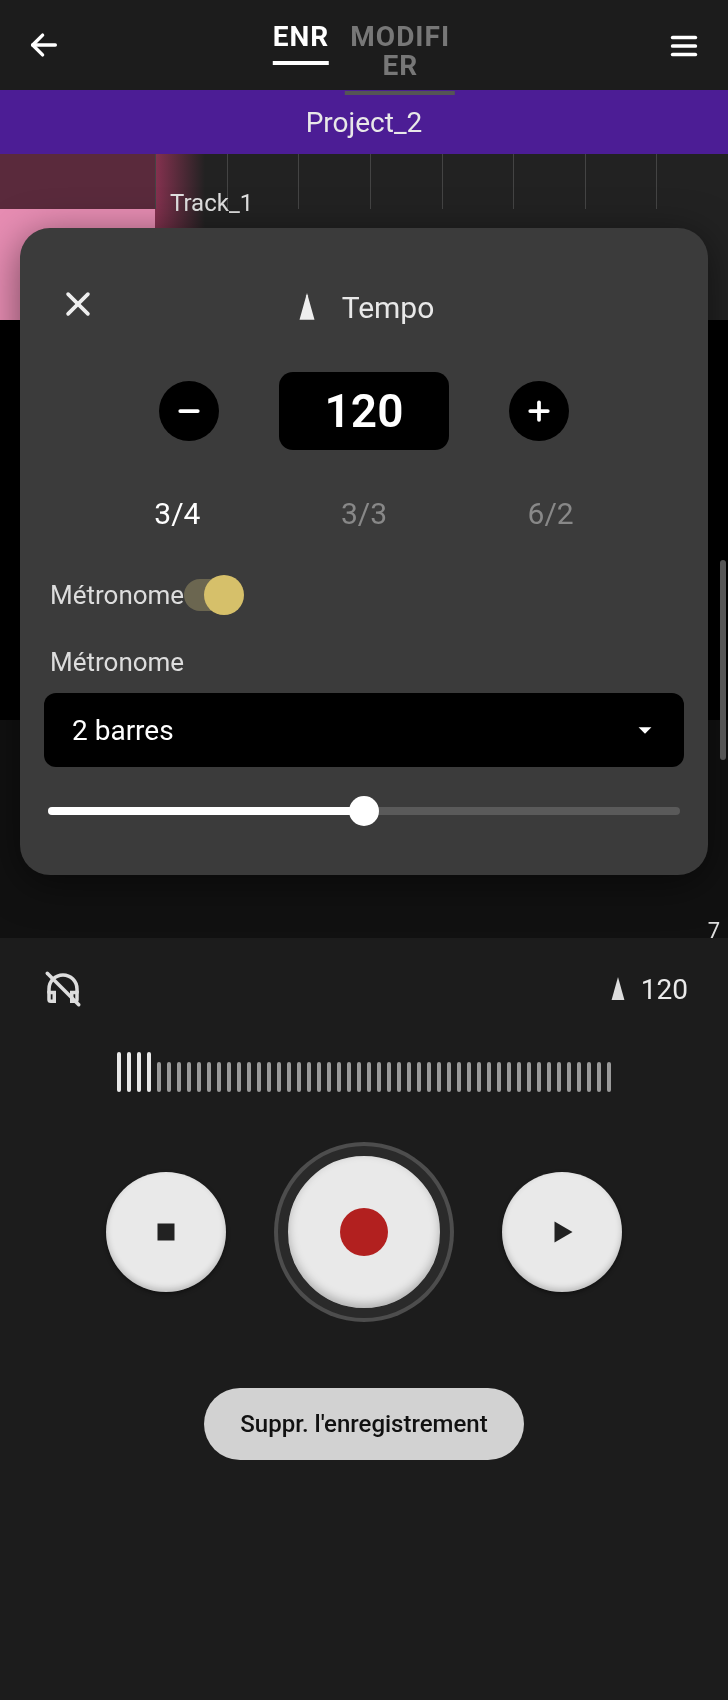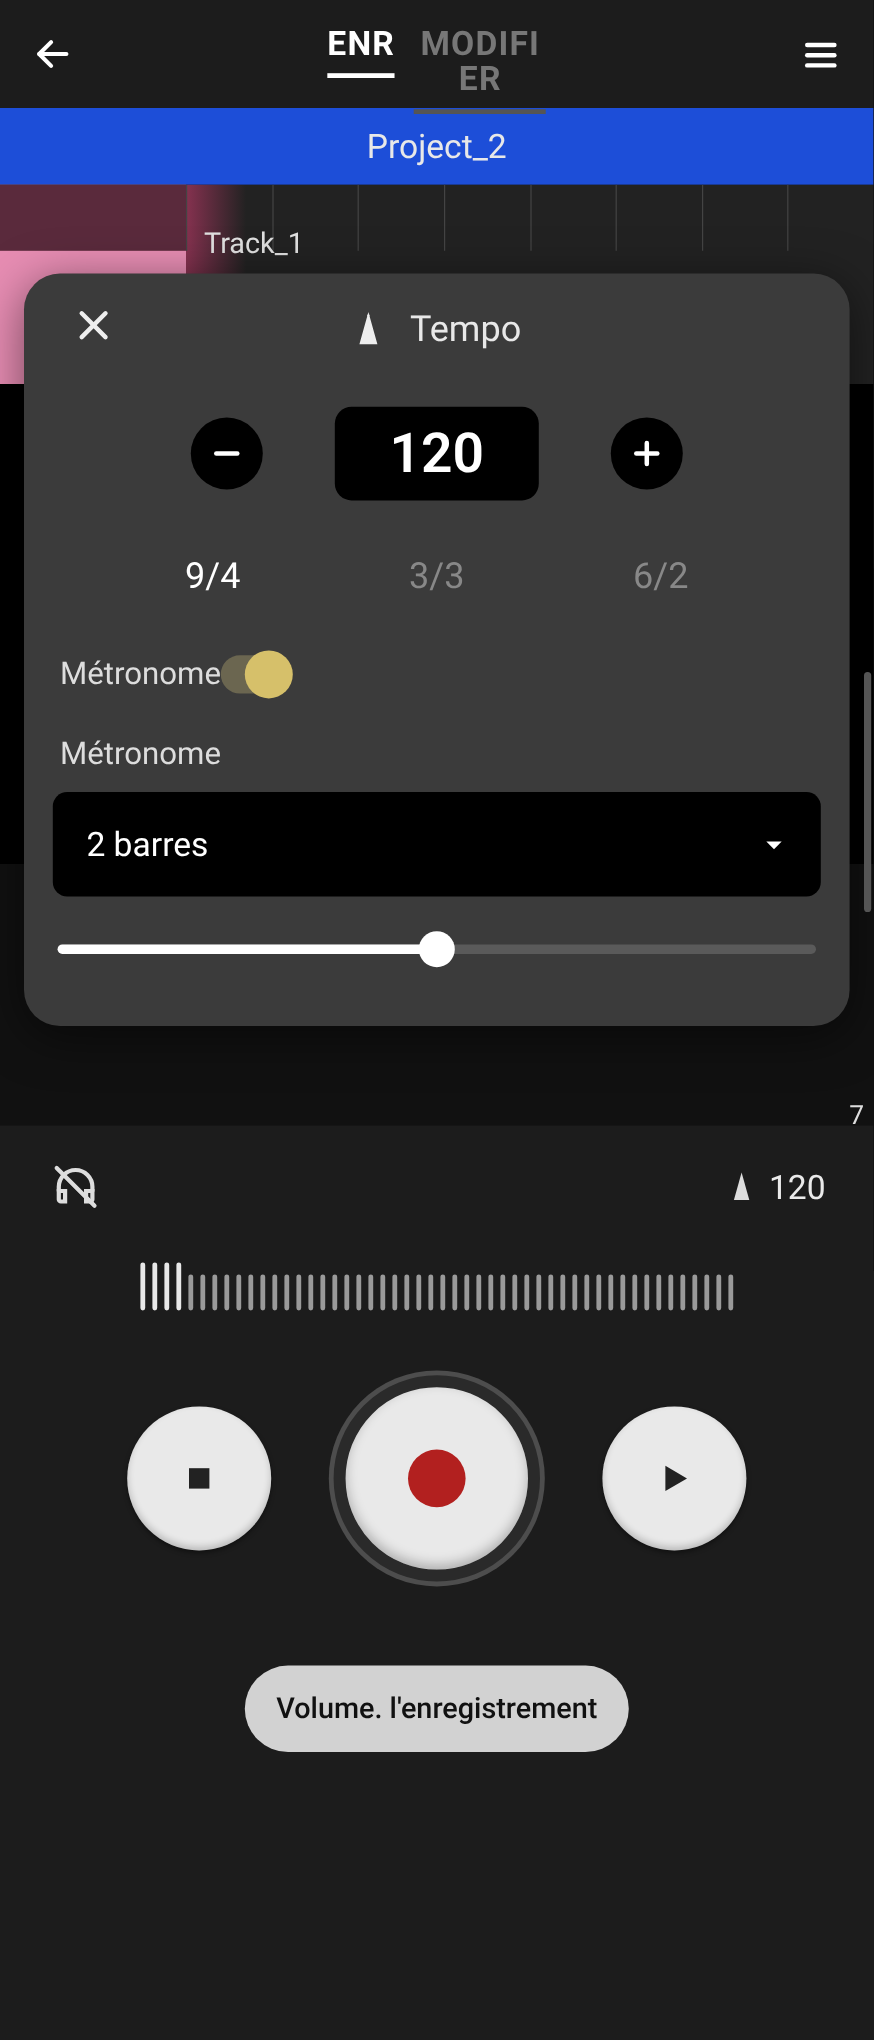--- a/index.html
+++ b/index.html
@@ -23,21 +23,21 @@
     position: relative;
   }
   .back-btn { width: 40px; height: 40px; display:flex; align-items:center; justify-content:center; cursor:pointer; }
   .tabs { position:absolute; left:50%; transform:translateX(-50%); display:flex; gap:16px; align-items: flex-start; height:100%; padding-top:22px;}
   .tab { font-size: 28px; font-weight: 700; letter-spacing: 1px; color:#777; text-align:center; line-height:1.05; padding-bottom:10px; }
   .tab.active { color:#fff; border-bottom:4px solid #fff; }
   .tab.secondary { max-width: 110px; word-break: break-all; border-bottom:4px solid #555; }
   .menu-btn { position:absolute; right:24px; top:26px; width:40px; height:40px; display:flex; align-items:center; justify-content:center; cursor:pointer; }
 
   
-  .project-title { height: 64px; background:#1d4ed8; display:flex; align-items:center; justify-content:center; font-size:28px; color:#e8e8e8; }
+  .project-title { height: 64px; background:#4c1d95; display:flex; align-items:center; justify-content:center; font-size:28px; color:#e8e8e8; }
 
   
   .timeline {
     height: 320px;
     background: #222;
     position: relative;
   }
   .clip {
     position:absolute; left:0; top:0; width:155px; height:100%;
     background:#e78db3;
@@ -54,21 +54,21 @@
   .gridlines div { border-left:1px solid #444; flex:1; }
   .track-name { position:absolute; left:170px; top:35px; font-size:24px; color:#e0e0e0; }
   .black-below { position:absolute; left:0; right:0; top:320px; height:400px; background:#000; }
 
   
   .modal {
     position:absolute;
     left:20px; right:20px; top:228px;
     background:#3b3b3b;
     border-radius:30px;
-    padding: 21px 24px 50px 24px;
+    padding: 54px 24px 50px 24px;
     box-shadow: 0 8px 40px rgba(0,0,0,.5);
   }
   .modal-header { display:flex; align-items:center; justify-content:center; position:relative; height:50px; margin-bottom:40px;}
   .modal-close { position:absolute; left:12px; top:0; width:44px; height:44px; display:flex; align-items:center; justify-content:center; cursor:pointer; }
   .modal-title-wrap { display:flex; align-items:center; gap:22px; }
   .modal-title { font-size:30px; color:#e8e8e8; }
 
   .tempo-row { display:flex; align-items:center; justify-content:center; gap:60px; margin-bottom:46px; }
   .round-btn {
     width:60px; height:60px; border-radius:50%; background:#000; display:flex; align-items:center; justify-content:center; cursor:pointer;
@@ -86,21 +86,21 @@
   .setting-label { font-size:26px; color:#ddd; }
   .toggle {
     width:56px; height:32px; border-radius:16px; background:#6b6650; position:relative; cursor:pointer;
   }
   .toggle-knob {
     position:absolute; right:-4px; top:-4px; width:40px; height:40px; border-radius:50%; background:#d6c06a;
   }
 
   .decompte-label { font-size:26px; color:#ddd; margin: 10px 0 16px 6px; }
   .select {
-    background:#000; border-radius:12px; height:87px; display:flex; align-items:center; justify-content:space-between;
+    background:#000; border-radius:12px; height:74px; display:flex; align-items:center; justify-content:space-between;
     padding:0 28px; cursor:pointer; margin-bottom:40px;
   }
   .select-text { font-size:28px; }
 
   .volume-label { font-size:26px; color:#ddd; margin: 0 0 28px 6px; }
   .slider-track {
     position:relative; height:8px; border-radius:4px; margin: 0 4px 10px 4px;
     background:#5a5a5a;
   }
   .slider-fill { position:absolute; left:0; top:0; height:100%; background:#fff; border-radius:4px; }
@@ -210,21 +210,21 @@
     <div class="tempo-val">120</div>
     <div class="round-btn">
       <svg width="30" height="30" viewBox="0 0 24 24" stroke="#fff" stroke-width="3" stroke-linecap="round">
           <line x1="5" y1="12" x2="19" y2="12"></line>
           <line x1="12" y1="5" x2="12" y2="19"></line>
         </svg>
     </div>
   </div>
 
   <div class="sig-row">
-    <div class="sig active">9/4</div>
+    <div class="sig active">3/4</div>
     <div class="sig">3/3</div>
     <div class="sig">6/2</div>
   </div>
 
   <div class="setting-row">
     <div class="setting-label">Métronome</div>
     <div class="toggle">
       <div class="toggle-knob"></div>
     </div>
   </div>
@@ -327,14 +327,14 @@
     <div class="t-btn t-big">
       <div class="rec-dot"></div>
     </div>
     <div class="t-btn t-small">
       <svg width="36" height="36" viewBox="0 0 24 24" fill="#222">
           <path d="M7 5v14l12-7z"></path>
         </svg>
     </div>
   </div>
 
-  <div class="delete-chip">Volume. l'enregistrement</div>
+  <div class="delete-chip">Suppr. l'enregistrement</div>
 </div>
 
 </body></html>

